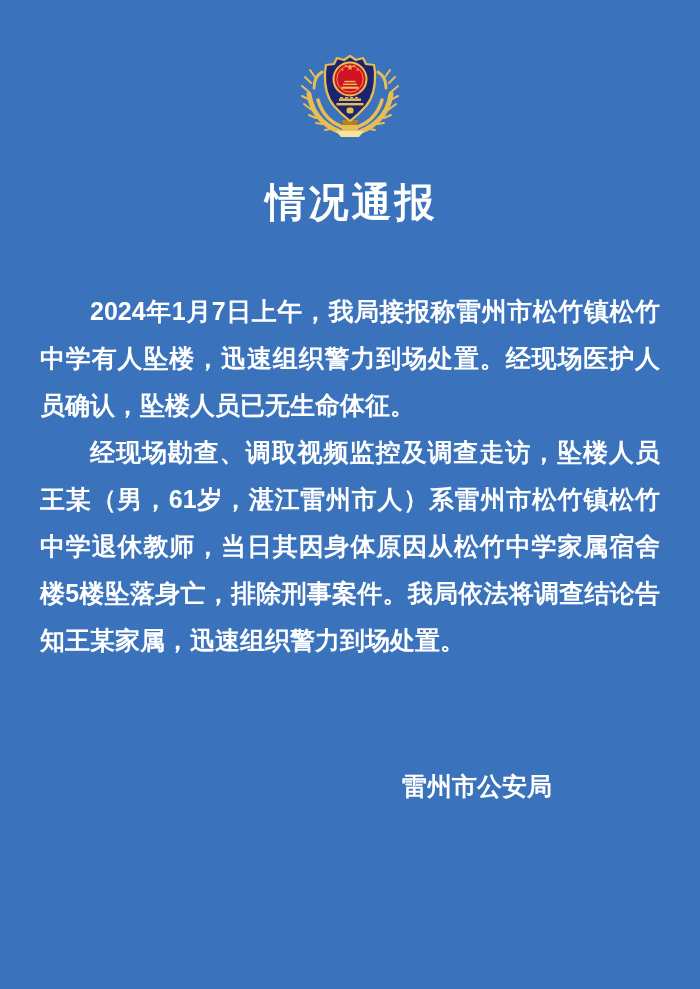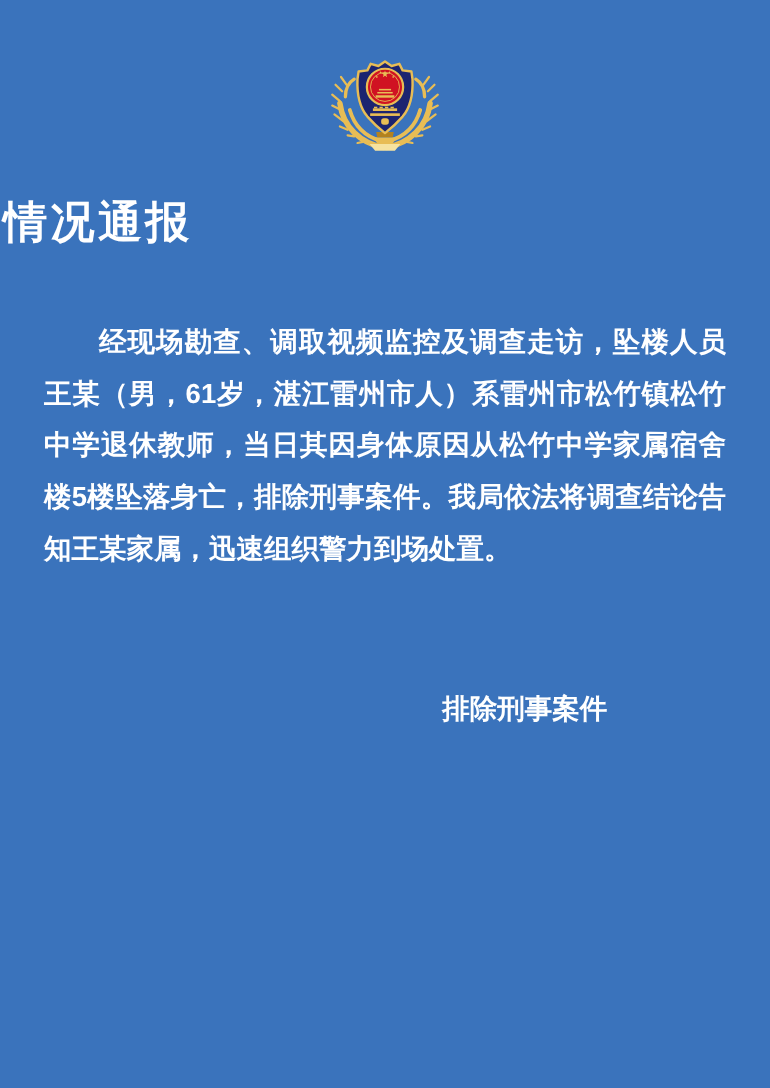--- a/index.html
+++ b/index.html
@@ -36,20 +36,21 @@
   }
   .g{fill:var(--gold);}
   .gd{fill:var(--gold-dark);}
   .gl{fill:var(--gold-light);}
   .stroke-g{stroke:var(--gold);fill:none;stroke-linecap:round;}
   .notice-title{
     margin:40px 0 0 0;
     font-size:40px;
     line-height:40px;
     font-weight:700;
+    text-align:center;
     letter-spacing:3px;
     text-indent:3px;
     color:var(--text);
   }
   .notice-body{
     margin:66px 40px 0 40px;
     font-size:25px;
     line-height:47px;
     font-weight:700;
     text-align:justify;
@@ -137,20 +138,21 @@
         <rect class="g" x="55" y="45" width="3" height="1.5"></rect>
         <rect class="g" x="36.5" y="51" width="27" height="2.4"></rect>
         <rect class="g" x="46.5" y="55.5" width="7" height="6" rx="2.5"></rect>
       </g>
     </svg>
   </div>
 
   <h1 class="notice-title">情况通报</h1>
 
   <div class="notice-body">
+    <p>2024年1月7日上午，我局接报称雷州市松竹镇松竹中学有人坠楼，迅速组织警力到场处置。经现场医护人员确认，坠楼人员已无生命体征。</p>
     <p>经现场勘查、调取视频监控及调查走访，坠楼人员王某（男，61岁，湛江雷州市人）系雷州市松竹镇松竹中学退休教师，当日其因身体原因从松竹中学家属宿舍楼5楼坠落身亡，排除刑事案件。我局依法将调查结论告知王某家属，迅速组织警力到场处置。</p>
   </div>
 
   <div class="signature-block">
-    <p>排除刑事案件</p>
+    <p>雷州市公安局</p>
   </div>
 
 </div>
 
 </body></html>

